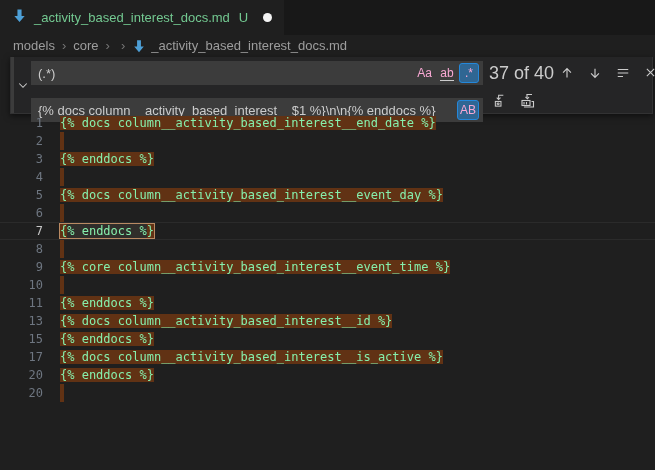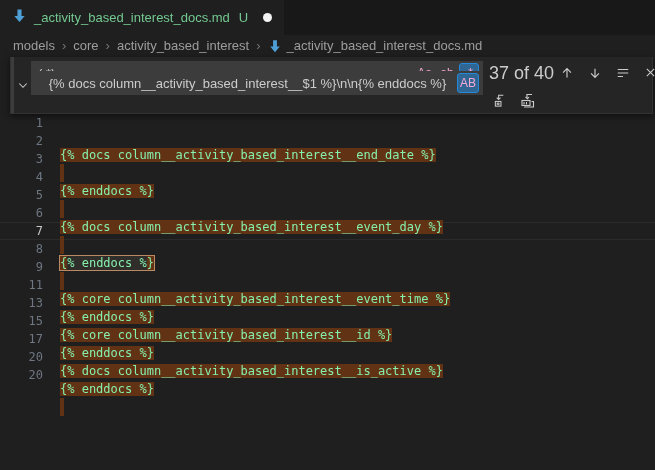--- a/index.html
+++ b/index.html
@@ -28,42 +28,42 @@
   .find-widget { position:absolute; left:10px; top:1px; width:643px; height:57px;
     background:#252526; border:1px solid #323233; border-top:none;
     box-shadow:0 2px 6px rgba(0,0,0,0.55); }
   .find-widget::before { content:""; position:absolute; left:0; top:0; bottom:0; width:3px; background:#3c3c3c; }
   .toggle-replace { position:absolute; left:4px; top:15px; width:15px; height:26px;
     display:flex; align-items:center; justify-content:center; color:#cccccc; cursor:pointer; }
   .fw-input { position:absolute; left:20px; width:452px; height:24px; background:#3c3c3c;
     display:flex; align-items:center; padding:0 4px 0 7px; }
   .fw-input .value { flex:1; font-size:13px; color:#cccccc; white-space:pre; overflow:hidden; }
   .find-input { top:4px; }
-  .replace-input { top:14px;text-align:center; }
+  .replace-input { top:41px; }
   .opt { height:20px; min-width:20px; padding:0 2px; display:flex; align-items:center; justify-content:center;
     border-radius:3px; font-size:12px; color:#f9a8d4; cursor:pointer; border:1px solid transparent; }
   .opt + .opt { margin-left:2px; }
   .opt.word span { border-bottom:1px solid #cccccc; }
   .opt.active { background:rgba(36,137,219,0.55); border-color:#2488db; }
   .match-count { position:absolute; left:478px; top:4px; height:24px; display:flex; align-items:center;
     font-size:18px; color:#cccccc; }
   .fw-actions { position:absolute; left:545px; top:3px; display:flex; gap:7px; }
   .fw-actions .ibtn, .rep-actions .ibtn { width:21px; height:25px; display:flex; align-items:center;
     justify-content:center; color:#cccccc; border-radius:4px; cursor:pointer; }
   .ibtn svg { display:block; }
   .rep-actions { position:absolute; left:479px; top:31px; display:flex; gap:6px; }
 
   
   .code-area { position:absolute; left:0; top:58px; width:655px; height:356px; overflow:hidden;
     font-family:"DejaVu Sans Mono","Liberation Mono",monospace; font-size:12px; line-height:18px; }
   .code-line { display:flex; height:18px; white-space:pre; }
   .code-line.current-line { box-shadow: inset 0 1px 0 #2b2b2b, inset 0 -1px 0 #2b2b2b; }
   .gutter { width:43px; text-align:right; color:#6e7681; flex:none; user-select:none; }
   .current-line .gutter { color:#c6c6c6; }
-  .lbody { margin-left:17px; color:#86efac;margin-top:32px; }
+  .lbody { margin-left:17px; color:#86efac; }
   .hl { background:#613214; }
   .sliver { display:inline-block; width:4px; height:18px; background:#613214; vertical-align:top; }
   .cur-match { outline:1px solid #b98a63; background:#302e2b; }
   .cur-match .brace { background:#613214; }
 </style>
 </head>
 <body>
 
 <div class="window">
 
@@ -82,23 +82,20 @@
 
   <div class="breadcrumbs">
       <span class="crumb">
         <span>models</span>
       </span>
       <span class="crumb-sep">›</span>
       <span class="crumb">
         <span>core</span>
       </span>
       <span class="crumb-sep">›</span>
-      <span class="crumb">
-        <span>activity_based_interest</span>
-      </span>
       <span class="crumb-sep">›</span>
       <span class="crumb">
   <svg width="14" height="14" viewBox="0 0 16 16">
     <path d="M8 15 L2.5 8.5 L5.8 8.5 L5.8 1.5 L10.2 1.5 L10.2 8.5 L13.5 8.5 Z" fill="#4d9fd6"></path>
   </svg>
 <span>_activity_based_interest_docs.md</span>
       </span>
     </div>
 
   <div class="editor">
@@ -173,21 +170,22 @@
     <div class="code-area">
         <div class="code-line"><span class="gutter">1</span><span class="lbody"><span class="hl">{% docs column__activity_based_interest__end_date %}</span></span></div>
         <div class="code-line"><span class="gutter">2</span><span class="lbody"><span class="sliver"></span></span></div>
         <div class="code-line"><span class="gutter">3</span><span class="lbody"><span class="hl">{% enddocs %}</span></span></div>
         <div class="code-line"><span class="gutter">4</span><span class="lbody"><span class="sliver"></span></span></div>
         <div class="code-line"><span class="gutter">5</span><span class="lbody"><span class="hl">{% docs column__activity_based_interest__event_day %}</span></span></div>
         <div class="code-line"><span class="gutter">6</span><span class="lbody"><span class="sliver"></span></span></div>
         <div class="code-line current-line"><span class="gutter">7</span><span class="lbody"><span class="cur-match"><span class="brace">{</span><span>% enddocs %</span><span class="brace">}</span></span></span></div>
         <div class="code-line"><span class="gutter">8</span><span class="lbody"><span class="sliver"></span></span></div>
         <div class="code-line"><span class="gutter">9</span><span class="lbody"><span class="hl">{% core column__activity_based_interest__event_time %}</span></span></div>
+        <div class="code-line"><span class="gutter">10</span><span class="lbody"><span class="sliver"></span></span></div>
         <div class="code-line"><span class="gutter">11</span><span class="lbody"><span class="hl">{% enddocs %}</span></span></div>
-        <div class="code-line"><span class="gutter">13</span><span class="lbody"><span class="hl">{% core column__activity_based_interest__id %}</span></span></div>
+        <div class="code-line"><span class="gutter">13</span><span class="lbody"><span class="hl">{% docs column__activity_based_interest__id %}</span></span></div>
         <div class="code-line"><span class="gutter">15</span><span class="lbody"><span class="hl">{% enddocs %}</span></span></div>
         <div class="code-line"><span class="gutter">17</span><span class="lbody"><span class="hl">{% docs column__activity_based_interest__is_active %}</span></span></div>
         <div class="code-line"><span class="gutter">20</span><span class="lbody"><span class="hl">{% enddocs %}</span></span></div>
         <div class="code-line"><span class="gutter">20</span><span class="lbody"><span class="sliver"></span></span></div>
       </div>
   </div>
 </div>
 
 </body></html>

